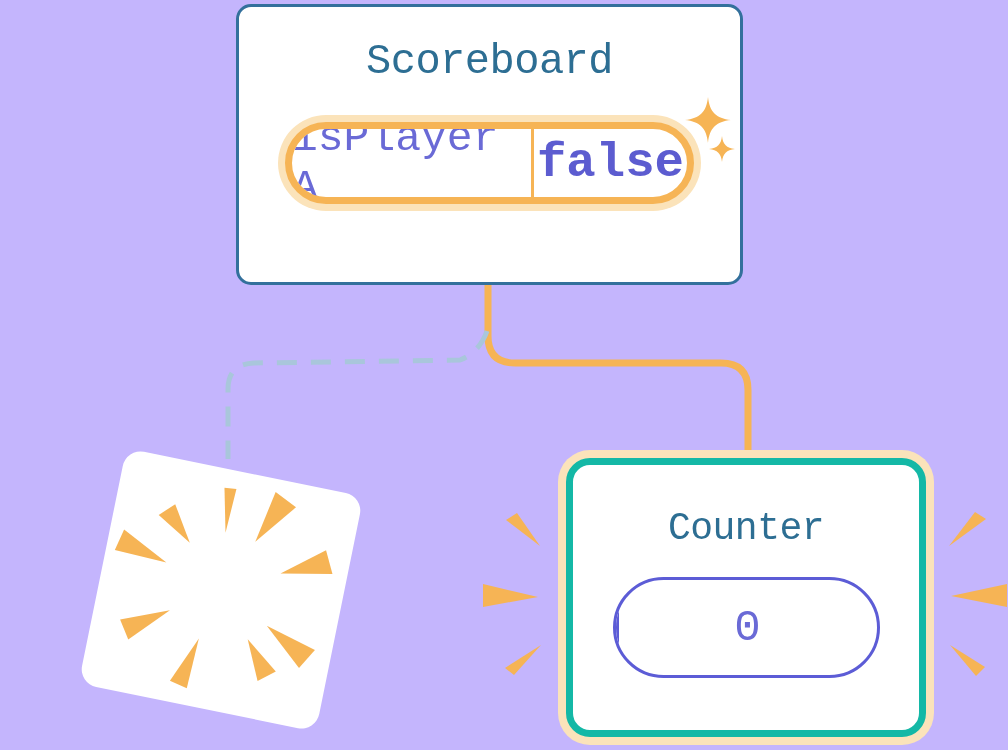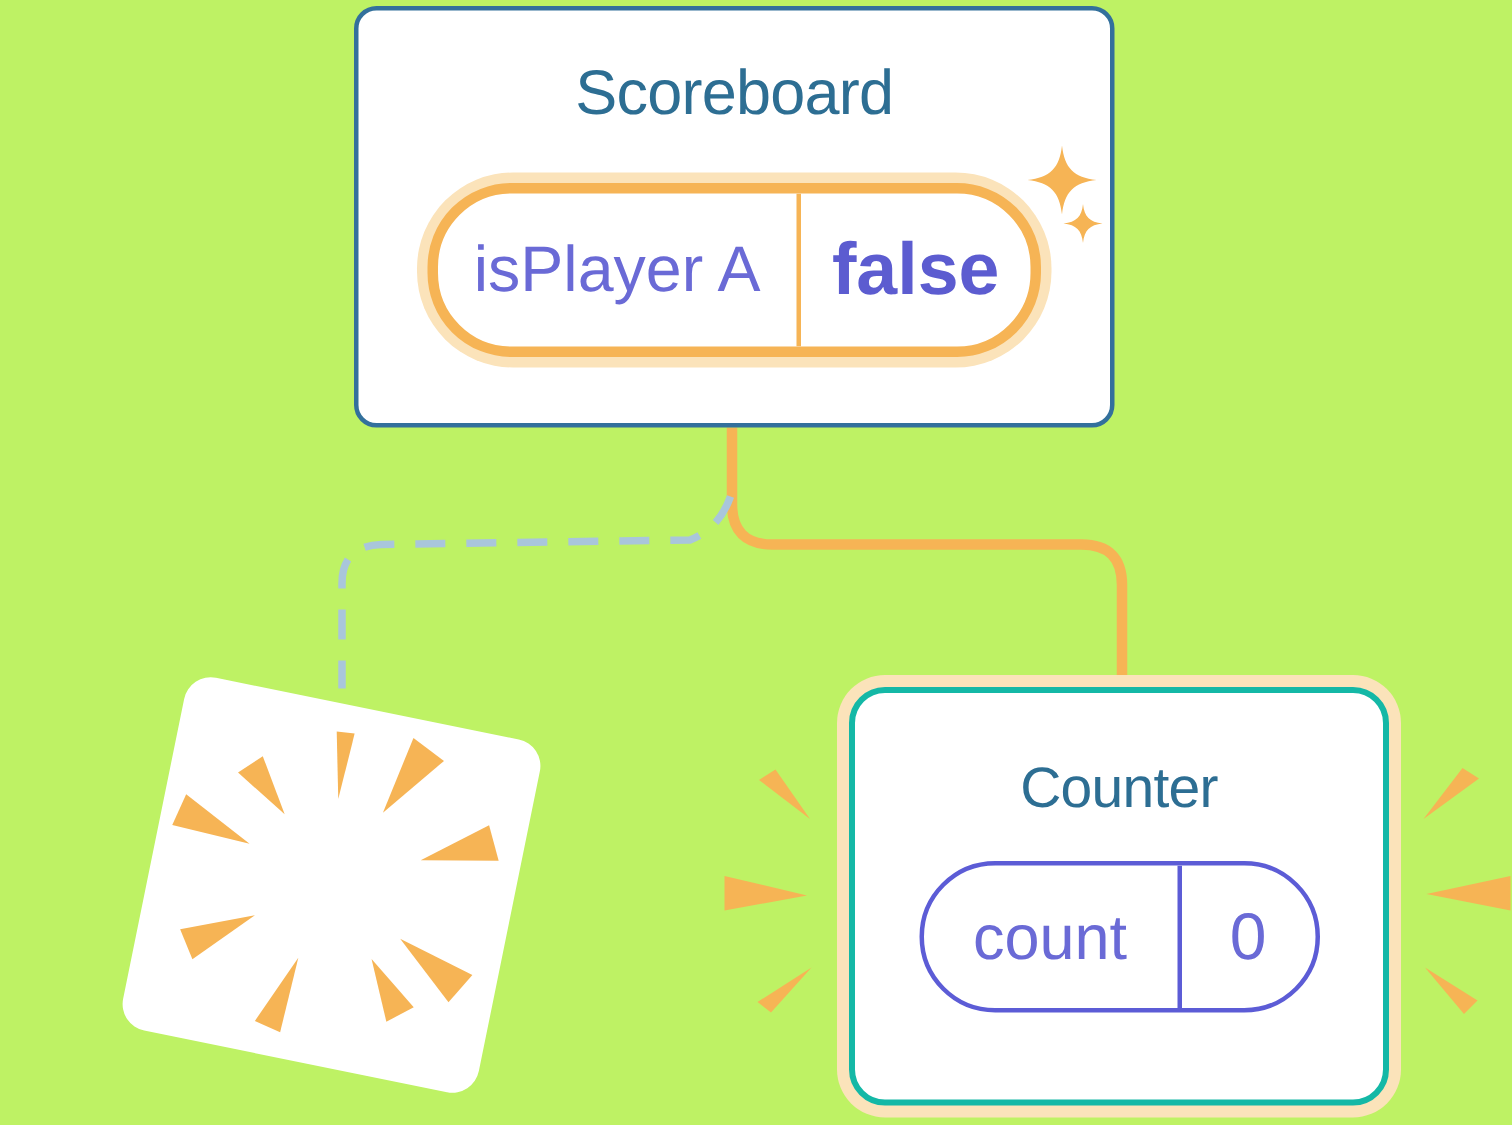--- a/index.html
+++ b/index.html
@@ -1,37 +1,37 @@
 <!DOCTYPE html>
 <html><head>
 <meta charset="utf-8">
 <style>
   html,body{margin:0;padding:0;background:#4C6570;}
   #stage{
     position:relative;width:1008px;height:750px;overflow:hidden;
-    background:#bef264;
-    font-family:Liberation Sans, sans-serif;
+    background:#c4b5fd;
+    font-family:Liberation Mono, monospace;
   }
   svg{display:block}
   #connector-layer{position:absolute;left:0;top:0;z-index:1;}
 
   
   .scoreboard-card{
     position:absolute;left:236px;top:4px;width:507px;height:281px;
     background:#ffffff;border:3px solid #33709C;border-radius:15px;
     box-sizing:border-box;z-index:2;
   }
   .card-title{
     text-align:center;color:#2D6E93;font-weight:500;letter-spacing:-0.5px;
   }
   .scoreboard-card .card-title{margin-top:30px;font-size:42px;line-height:50px;}
 
   .pill-outer{
-    position:absolute;left:39px;top:108px;width:423px;height:130px;
-    background:#FBE3BA;border-radius:64px;padding:7px;box-sizing:border-box;text-align:center;
+    position:absolute;left:39px;top:108px;width:423px;height:96px;
+    background:#FBE3BA;border-radius:64px;padding:7px;box-sizing:border-box;
   }
   .pill-inner{
     width:100%;height:100%;box-sizing:border-box;background:#fff;
     border:7px solid #F6B455;border-radius:56px;
     display:flex;align-items:stretch;overflow:hidden;
   }
   .pill-cell{display:flex;align-items:center;justify-content:center;}
   .pill-label{flex:1.56;color:#6A6AD6;font-size:43px;}
   .pill-value{flex:1;color:#5C5CD0;font-size:49px;font-weight:700;}
   .pill-divider-orange{width:3px;background:#F6B455;}
@@ -46,21 +46,21 @@
   }
 
   
   .counter-card-outer{
     position:absolute;left:558px;top:450px;width:376px;height:295px;
     background:#FBE3BA;border-radius:32px;padding:8px;box-sizing:border-box;
     z-index:2;
   }
   .counter-card-inner{
     width:100%;height:100%;box-sizing:border-box;background:#fff;
-    border:4px solid #14b8a6;border-radius:24px;
+    border:7px solid #14b8a6;border-radius:24px;
   }
   .counter-card-inner .card-title{margin-top:42px;font-size:38px;line-height:44px;}
   .pill2{
     width:267px;height:101px;box-sizing:border-box;margin:26px auto 0 auto;
     border:3px solid #5C5CD6;border-radius:52px;background:#fff;
     display:flex;align-items:stretch;overflow:hidden;
   }
   .pill2 .pill-label{flex:1.9;color:#6A6AD6;font-size:42px;font-weight:400;}
   .pill2 .pill-value{flex:1;color:#6A6AD6;font-size:44px;font-weight:400;}
   .pill-divider-purple{width:3px;background:#5C5CD6;}
@@ -120,20 +120,19 @@
         <polygon points="62,104 14,80 9,102"></polygon>
         <polygon points="81,80 59,45 45,59"></polygon>
       </g>
     </svg>
   </div>
 
   <div class="counter-card-outer">
     <div class="counter-card-inner">
       <div class="card-title">Counter</div>
       <div class="pill2">
-        <div class="pill-cell pill-label">count</div>
         <div class="pill-divider-purple"></div>
         <div class="pill-cell pill-value">0</div>
       </div>
     </div>
   </div>
 
 </div>
 
 </body></html>

